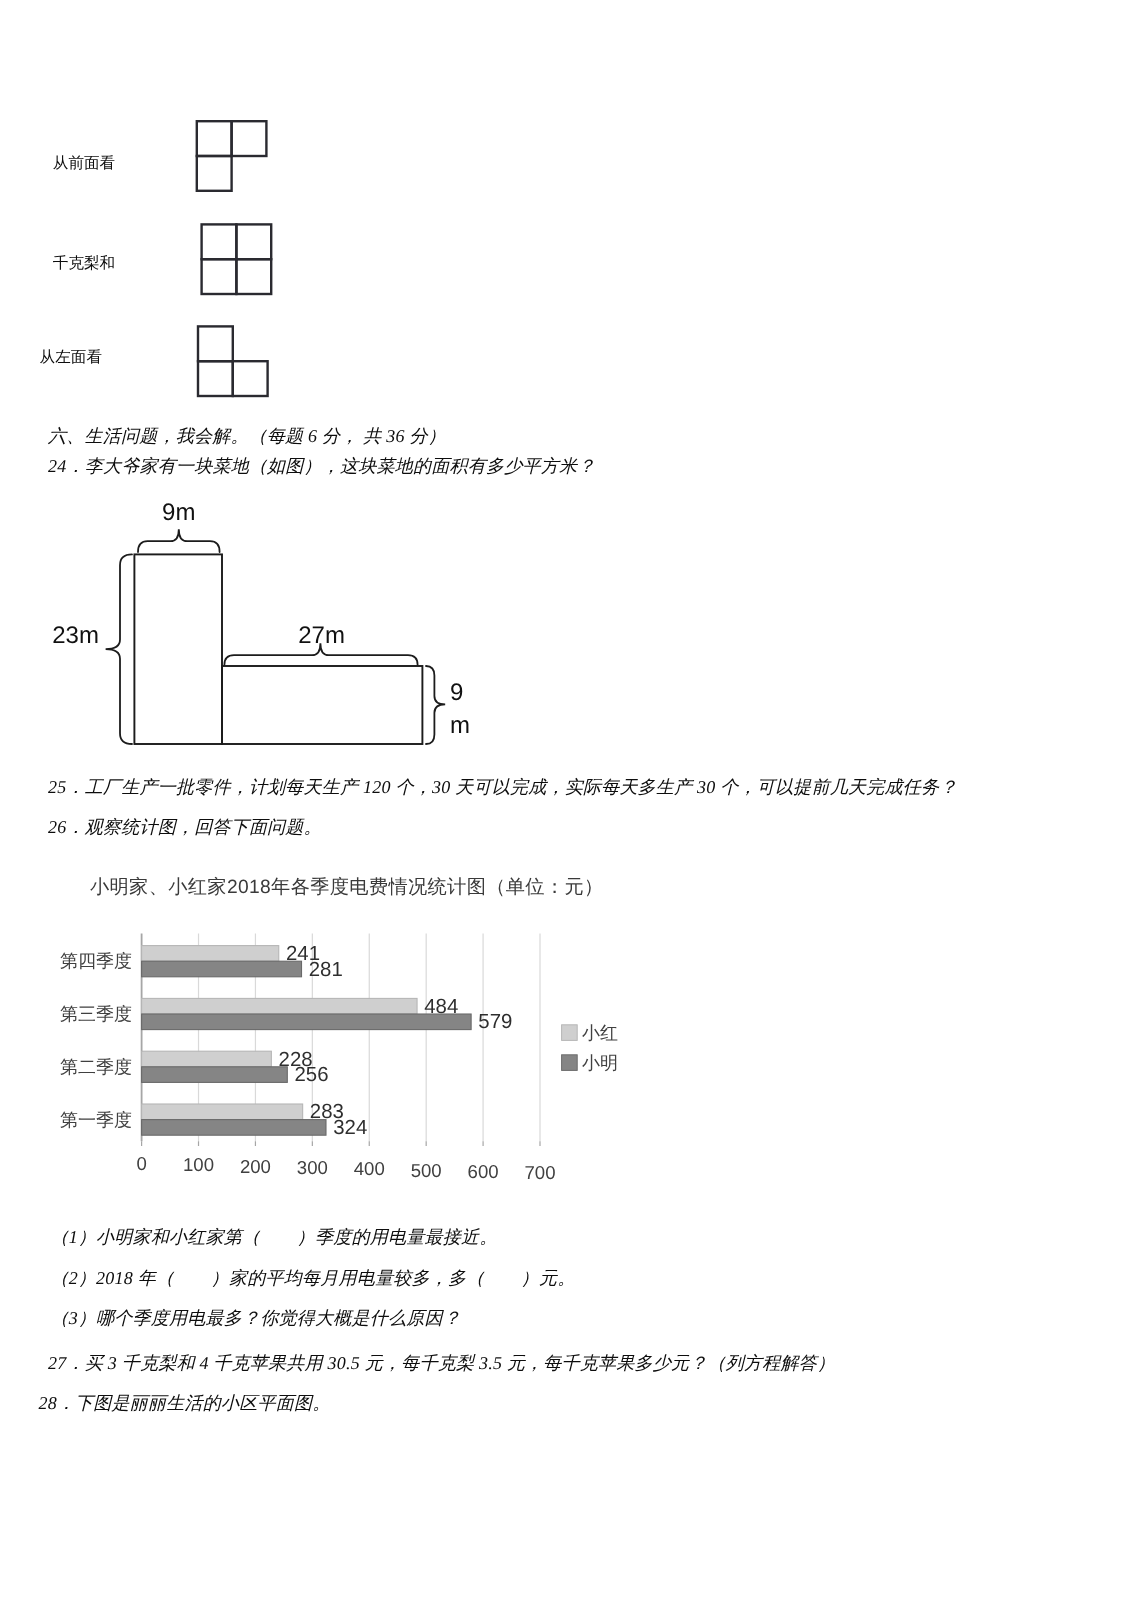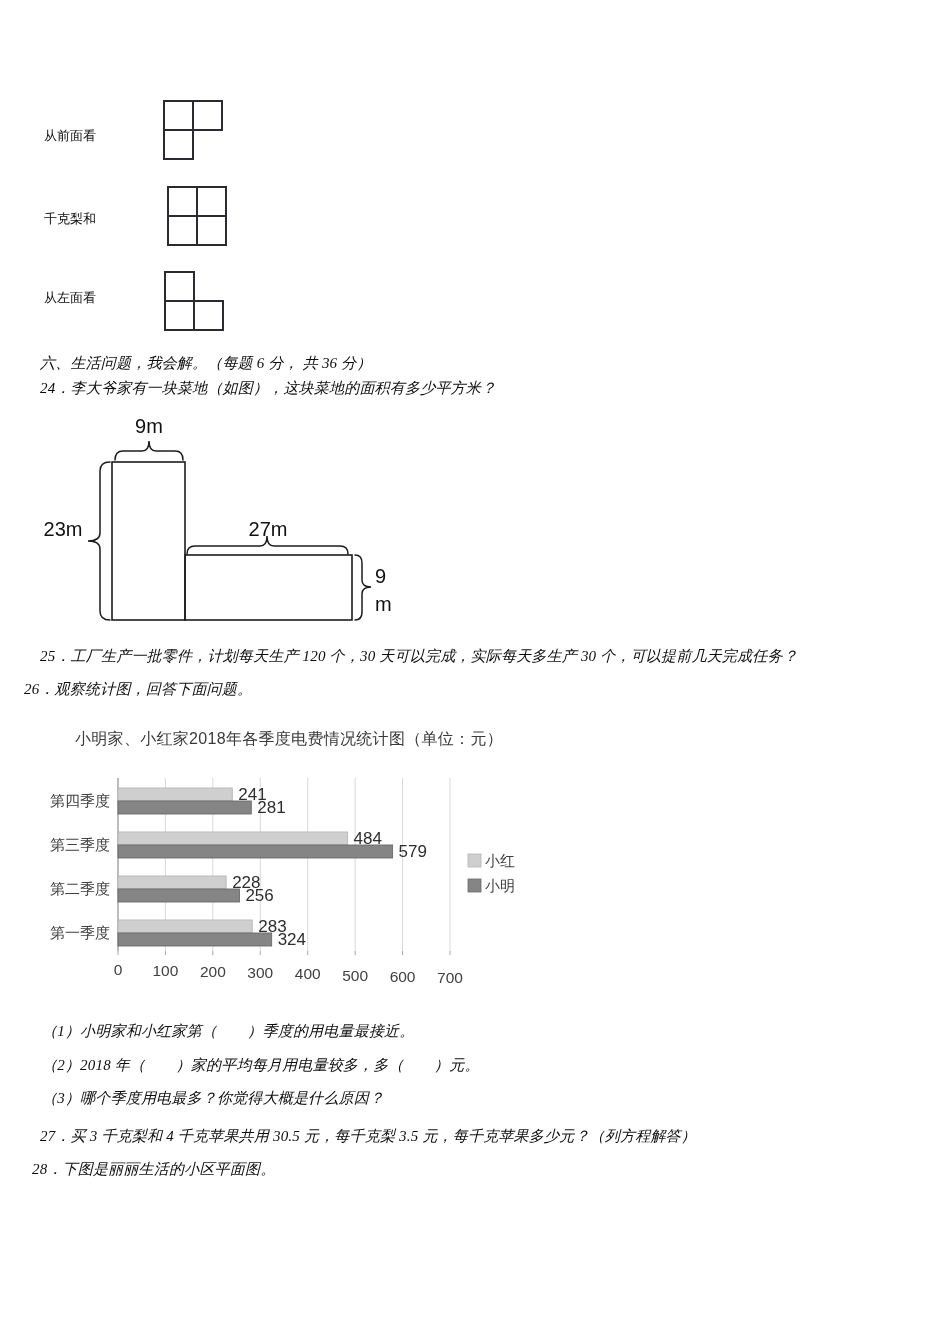--- a/index.html
+++ b/index.html
@@ -27,21 +27,21 @@
   </div>
 
 <div class="abs viewlabel" style="left:44px;top:210px;">千克梨和</div>
 <div class="figwrap" id="fig-1" style="left:167px;top:186px;width:70px;height:70px;">
     <div class="cell" style="left: 0px; top: 0px; width: 31px; height: 31px;"></div>
     <div class="cell" style="left: 29px; top: 0px; width: 31px; height: 31px;"></div>
     <div class="cell" style="left: 0px; top: 29px; width: 31px; height: 31px;"></div>
     <div class="cell" style="left: 29px; top: 29px; width: 31px; height: 31px;"></div>
   </div>
 
-<div class="abs viewlabel" style="left:44px;top:289px;text-align:center;">从左面看</div>
+<div class="abs viewlabel" style="left:33px;top:289px;text-align:center;">从左面看</div>
 <div class="figwrap" id="fig-2" style="left:164px;top:271px;width:70px;height:70px;">
     <div class="cell" style="left: 0px; top: 0px; width: 31px; height: 31px;"></div>
     <div class="cell" style="left: 0px; top: 29px; width: 31px; height: 31px;"></div>
     <div class="cell" style="left: 29px; top: 29px; width: 31px; height: 31px;"></div>
   </div>
 
 <div class="abs line" style="left:40px;top:354px;">六、生活问题，我会解。（每题 6 分， 共 36 分）</div>
 <div class="abs line" style="left:40px;top:379px;">24．李大爷家有一块菜地（如图），这块菜地的面积有多少平方米？</div>
 
 <svg class="abs" style="left:30px;top:410px;" width="400" height="230" viewBox="0 0 400 230">
@@ -58,21 +58,21 @@
 
   <path d="M 325,145 Q 332,145 332,153 L 332,170 Q 332,177 341,177 Q 332,177 332,184 L 332,202 Q 332,210 325,210" fill="none" stroke="#1c1c1c" stroke-width="1.5" stroke-linecap="round"></path>
   <text x="119" y="23" text-anchor="middle" font-size="20" fill="#111" class="sans">9m</text>
   <text x="33" y="126" text-anchor="middle" font-size="20" fill="#111" class="sans">23m</text>
   <text x="238" y="126" text-anchor="middle" font-size="20" fill="#111" class="sans">27m</text>
   <text x="345" y="173" text-anchor="start" font-size="20" fill="#111" class="sans">9</text>
   <text x="345" y="201" text-anchor="start" font-size="20" fill="#111" class="sans">m</text>
 </svg>
 
 <div class="abs line" style="left:40px;top:647px;">25．工厂生产一批零件，计划每天生产 120 个，30 天可以完成，实际每天多生产 30 个，可以提前几天完成任务？</div>
-<div class="abs line" style="left:24px;top:680px;">26．观察统计图，回答下面问题。</div>
+<div class="abs line" style="left:40px;top:680px;">26．观察统计图，回答下面问题。</div>
 
 <div class="abs charttitle" style="left:75px;top:729px;">小明家、小红家2018年各季度电费情况统计图（单位：元）</div>
 <svg class="abs" id="chart-svg" style="left:30px;top:768px;" width="540" height="230" viewBox="0 0 540 230">
     <line x1="88" y1="183" x2="88" y2="187" stroke="#a6a6a6" stroke-width="1"></line>
     <text x="88" y="207" text-anchor="middle" font-size="15.5" fill="#404040" font-family="&quot;Liberation Sans&quot;,&quot;DejaVu Sans&quot;,sans-serif">0</text>
     <line x1="135.42857142857144" y1="10" x2="135.42857142857144" y2="183" stroke="#d9d9d9" stroke-width="1"></line>
     <line x1="135.42857142857144" y1="183" x2="135.42857142857144" y2="187" stroke="#a6a6a6" stroke-width="1"></line>
     <text x="135.42857142857144" y="208.1" text-anchor="middle" font-size="15.5" fill="#404040" font-family="&quot;Liberation Sans&quot;,&quot;DejaVu Sans&quot;,sans-serif">100</text>
     <line x1="182.85714285714286" y1="10" x2="182.85714285714286" y2="183" stroke="#d9d9d9" stroke-width="1"></line>
     <line x1="182.85714285714286" y1="183" x2="182.85714285714286" y2="187" stroke="#a6a6a6" stroke-width="1"></line>

